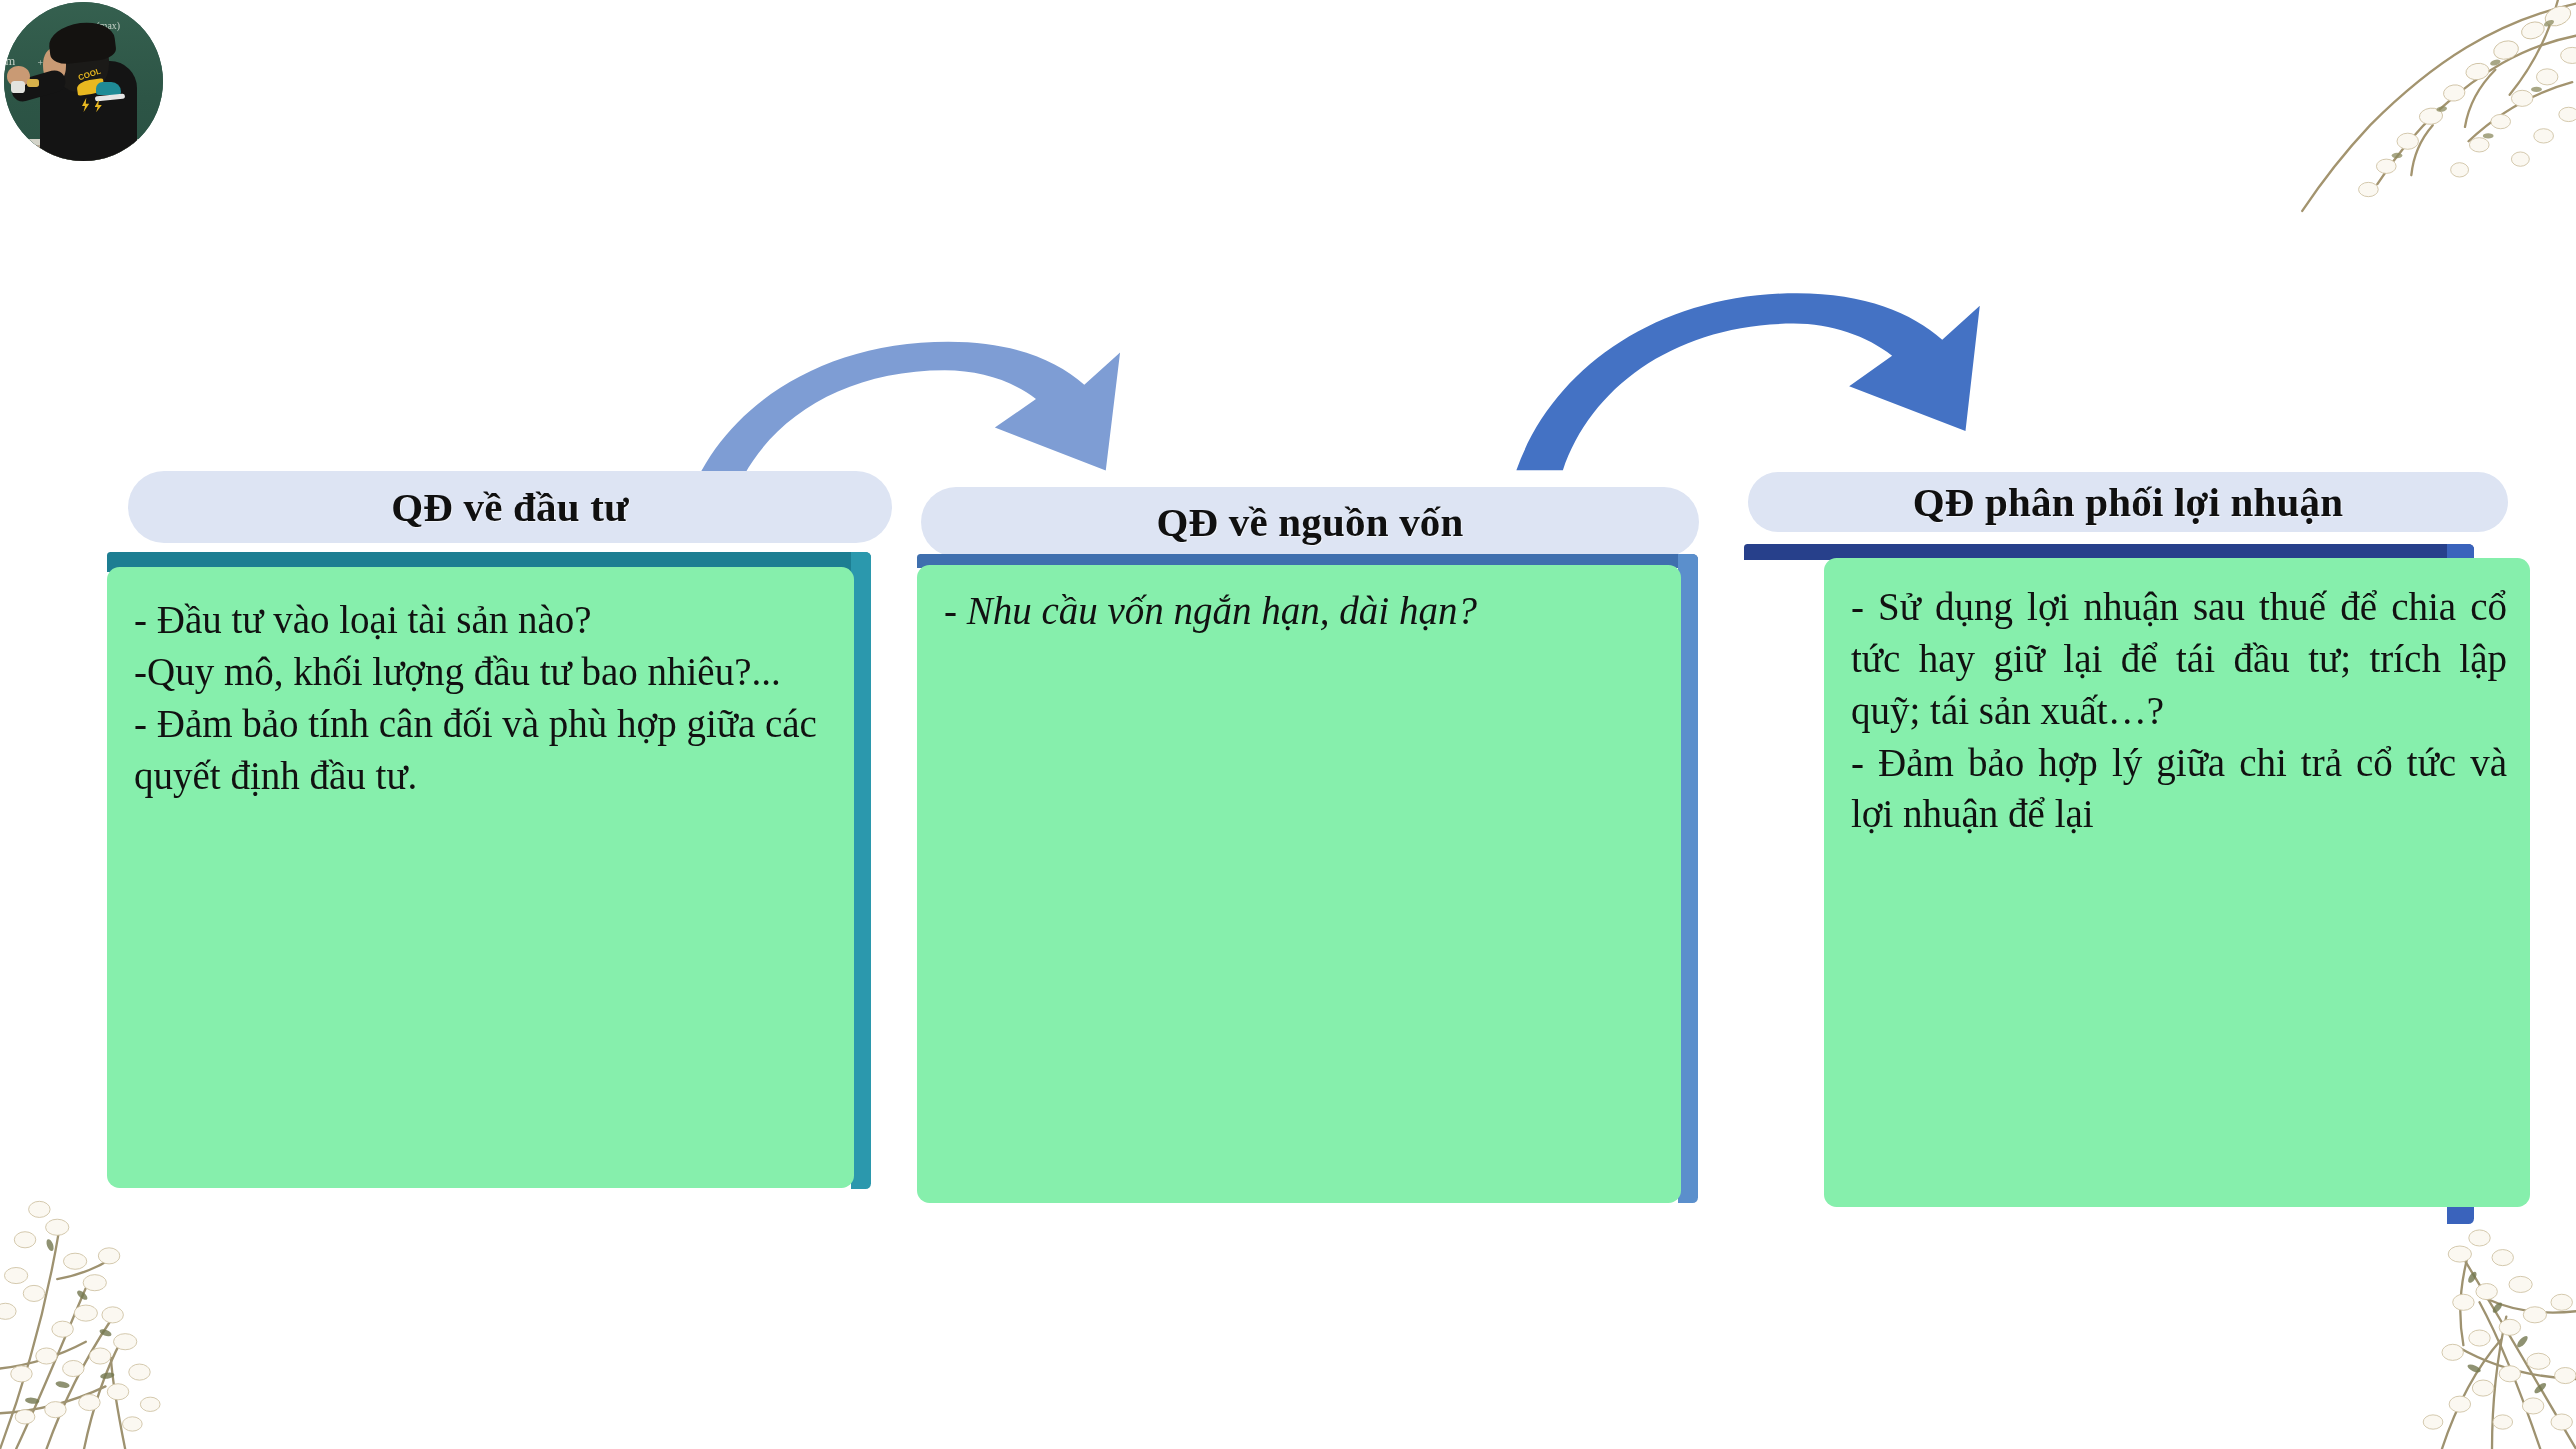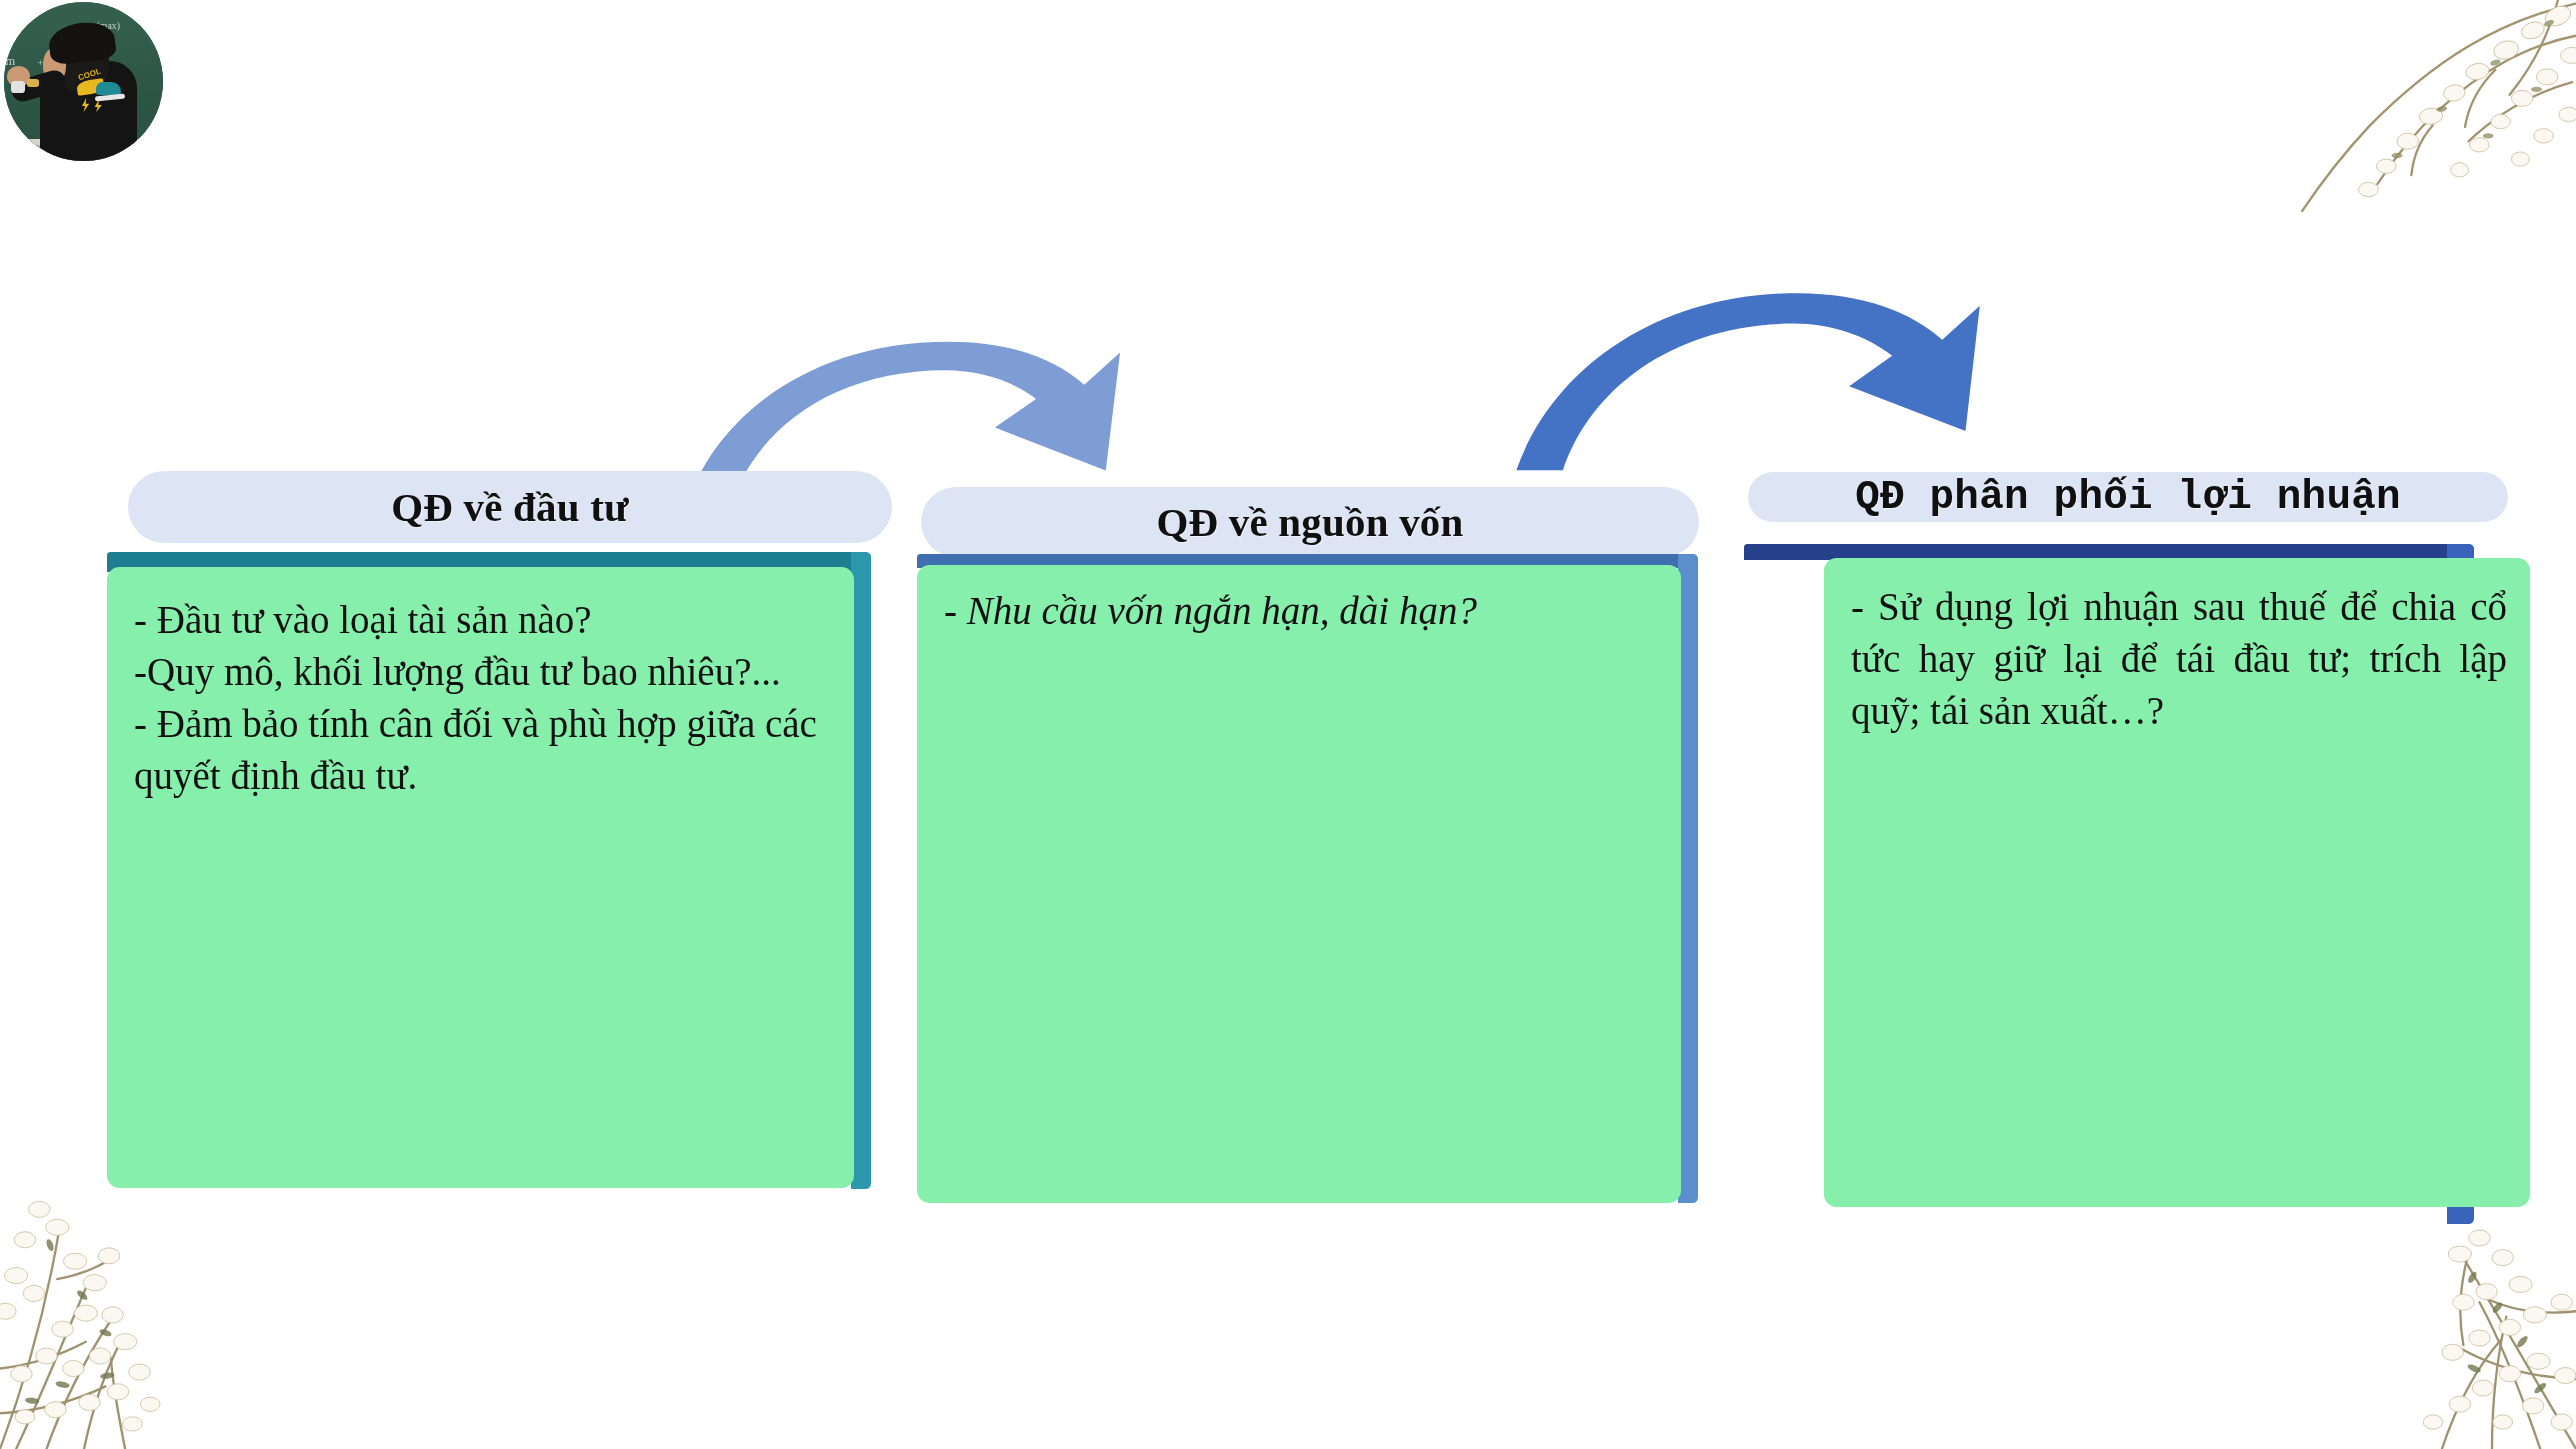--- a/index.html
+++ b/index.html
@@ -298,25 +298,26 @@
       <div class="bar-top" style="width:781px;background:#3f6fae;height:14.3px;"></div>
       <div class="bar-side" style="right:0;top:0;height:649px;background:#5b8fcc;"></div>
     </div>
     <div class="card-body" style="left:917px;top:565px;width:764px;height:638px;padding:19.7px 27px 21.5px 27px;
                 font-size:39px;line-height:1.33;font-style:italic;">
       <p>- Nhu cầu vốn ngắn hạn, dài hạn?</p>
     </div>
   </div>
 
   <div class="card">
-    <div class="card-header" style="left:1748px;top:472px;width:760px;height:50px;font-size:41px;font-family:Liberation Mono, monospace;">QĐ phân phối lợi nhuận</div>
+    <div class="card-header" style="left:1748px;top:472px;width:760px;height:60px;font-size:41px;">QĐ phân phối lợi nhuận</div>
     <div class="card-accent" style="left:1744px;top:544px;width:730px;height:680px;">
       <div class="bar-top" style="width:730px;background:#27408b;height:16px;"></div>
       <div class="bar-side" style="right:0;top:0;height:680px;width:27px;background:#3a63bc;"></div>
     </div>
     <div class="card-body" style="left:1824px;top:558px;width:706px;height:649px;padding:23px 23px 21.5px 27px;
                 font-size:39px;line-height:1.33;">
       <p class="justify">- Sử dụng lợi nhuận sau thuế để chia cổ tức hay giữ lại để tái đầu tư; trích lập quỹ; tái sản xuất…?</p>
+      <p class="justify">- Đảm bảo hợp lý giữa chi trả cổ tức và lợi nhuận để lại</p>
     </div>
   </div>
 
 </div>
 
 
 </body></html>

